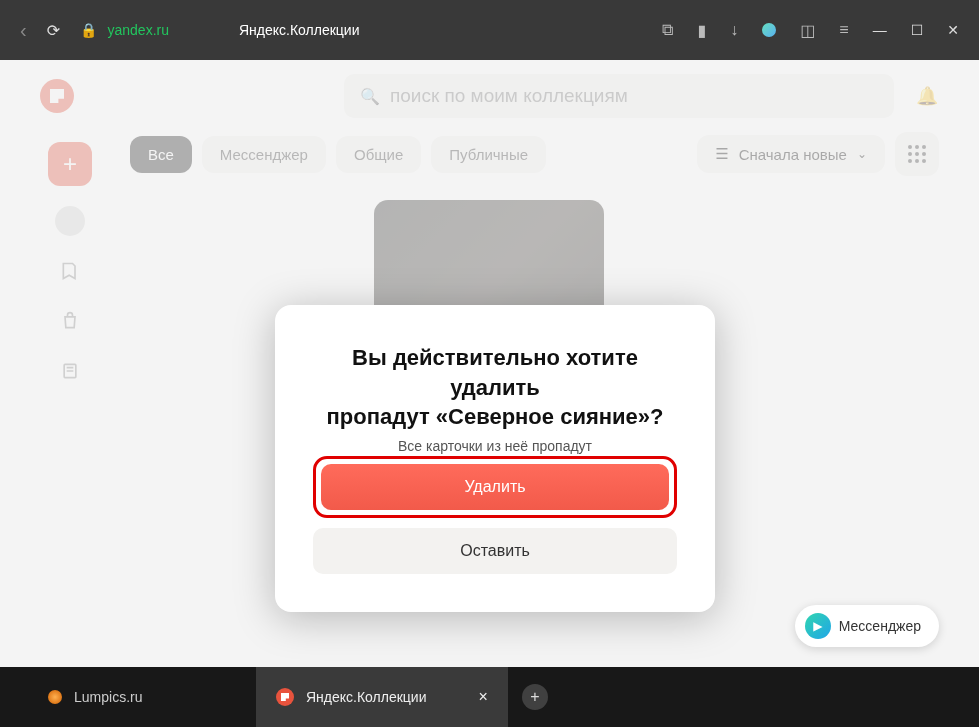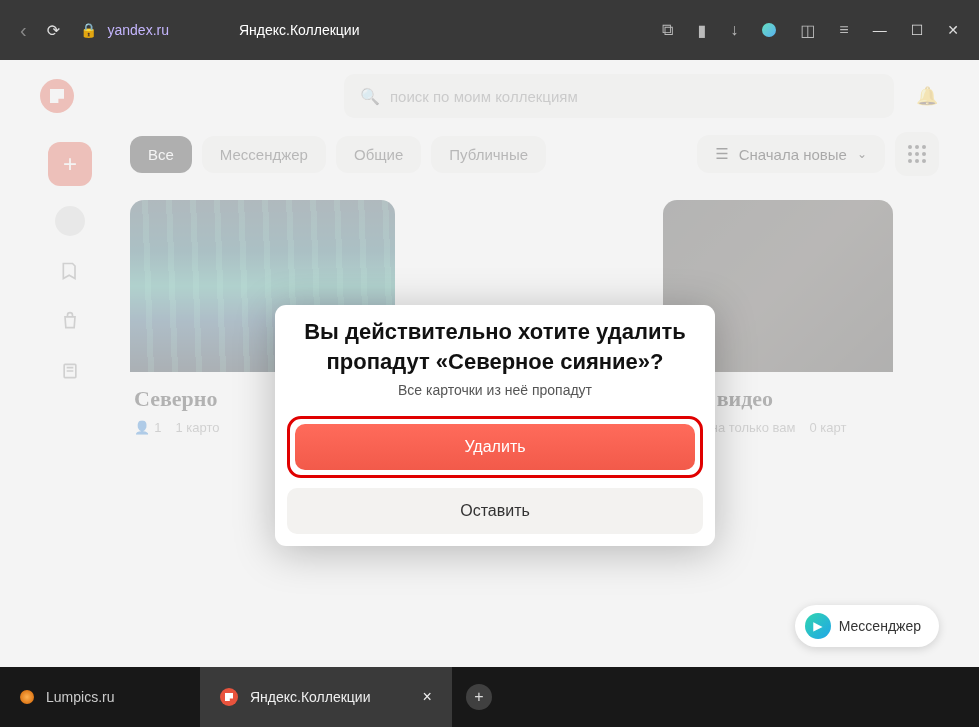--- a/index.html
+++ b/index.html
@@ -3,37 +3,37 @@
 <meta charset="utf-8">
 <style>
 * { margin: 0; padding: 0; box-sizing: border-box; font-family: Arial, sans-serif; }
 body { width: 979px; height: 727px; background: #fff; overflow: hidden; position: relative; }
 
 
 .browser-bar { height: 60px; background: #393939; display: flex; align-items: center; padding: 0 20px; gap: 20px; position: relative; }
 .nav-arrow { color: #888; font-size: 20px; }
 .refresh { color: #ddd; font-size: 16px; }
 .lock { color: #999; font-size: 14px; }
-.url { color: #c4b5fd; font-size: 14px; margin-left: -10px; }
+.url { color: #22c55e; font-size: 14px; margin-left: -10px; }
 .page-title { color: #fff; font-size: 14px; margin-left: 50px; }
 .chrome-right { position: absolute; right: 20px; display: flex; gap: 24px; align-items: center; }
 .chrome-icon { color: #bbb; font-size: 16px; }
 .circle-indicator { width: 14px; height: 14px; border-radius: 50%; background: linear-gradient(135deg, #66e0c0, #5ab0f0); }
 .win-btn { color: #ddd; font-size: 14px; }
 
 
 .content { position: relative; height: 607px; background: #fff; }
 .dim-overlay { position: absolute; inset: 0; background: rgba(240,240,240,0.7); z-index: 5; }
 
 
 .header { height: 72px; display: flex; align-items: center; padding: 0 40px; gap: 20px; }
 .logo { width: 34px; height: 34px; border-radius: 50%; background: #e8533d; position: relative; display: flex; align-items: center; justify-content: center; }
 .logo::after { content: ''; width: 14px; height: 14px; background: #fff; clip-path: polygon(0 0, 100% 0, 100% 70%, 60% 70%, 60% 100%, 0 100%); }
 .search-bar { flex: 1; max-width: 550px; margin: 0 auto; height: 44px; background: #f1f1ef; border-radius: 10px; display: flex; align-items: center; padding: 0 16px; margin-left: 250px; }
-.search-bar input { background: none; border: none; outline: none; font-size: 15px; color: #888; width: 100%; margin-left: 10px; }
+.search-bar input { background: none; border: none; outline: none; font-size: 19px; color: #888; width: 100%; margin-left: 10px; }
 .search-icon { color: #999; font-size: 16px; }
 .bell { color: #333; font-size: 18px; margin-left: auto; }
 
 
 .body { display: flex; padding: 0 40px; gap: 30px; }
 .sidebar-col { width: 60px; display: flex; flex-direction: column; gap: 20px; align-items: center; padding-top: 10px; }
 .add-btn { width: 44px; height: 44px; border-radius: 12px; background: #e8533d; color: #fff; font-size: 24px; display: flex; align-items: center; justify-content: center; }
 .sb-icon { width: 30px; height: 30px; display: flex; align-items: center; justify-content: center; color: #888; font-size: 18px; }
 .avatar-icon { width: 30px; height: 30px; border-radius: 50%; background: #d8d8d6; }
 
@@ -52,36 +52,36 @@
 .card-img { height: 172px; background: #222; }
 .card-img.aurora { background: linear-gradient(180deg, #1b3a4a 0%, #0c5260 30%, #1d8a7d 50%, #164a6b 70%, #0b1c2a 100%); position: relative; }
 .card-img.aurora::before { content: ''; position: absolute; inset: 0; background: repeating-linear-gradient(88deg, transparent 0 18px, rgba(120,255,200,0.15) 18px 24px); }
 .card-img.darklow { background: linear-gradient(135deg, #2a2a28 0%, #3a3530 50%, #1f1d1a 100%); }
 .card-body { padding: 14px 4px; background: #fff; }
 .card-title { font-size: 22px; font-weight: bold; color: #222; font-family: Georgia, serif; margin-bottom: 8px; }
 .card-meta { display: flex; gap: 14px; font-size: 13px; color: #888; }
 .card-meta span { display: inline-flex; align-items: center; gap: 4px; }
 
 
-.modal { position: absolute; left: 275px; top: 245px; width: 440px; background: #fff; border-radius: 11px; box-shadow: 0 6px 40px rgba(0,0,0,0.25); z-index: 10; padding: 12px; text-align: center; }
+.modal { position: absolute; left: 275px; top: 245px; width: 440px; background: #fff; border-radius: 16px; box-shadow: 0 6px 40px rgba(0,0,0,0.25); z-index: 10; padding: 38px; text-align: center; }
 .modal-title { font-family: Georgia, serif; font-size: 22px; font-weight: bold; color: #111; line-height: 1.35; }
-.modal-sub { font-size: 14px; color: #555; margin-top: 6px; margin-bottom: 18px; }
+.modal-sub { font-size: 14px; color: #555; margin-top: 6px; margin-bottom: 2px; }
 .modal-btn { display: block; width: 100%; padding: 14px; border-radius: 10px; font-size: 16px; border: none; cursor: pointer; }
 .modal-btn.delete { background: linear-gradient(180deg, #ff6b5b, #f25a4a); color: #fff; }
 .highlight-box { border: 3px solid #e00000; border-radius: 14px; padding: 5px; margin-bottom: 10px; }
 .modal-btn.keep { background: #f3f2f0; color: #333; }
 
 
 .messenger { position: absolute; right: 40px; bottom: 20px; background: #fff; border-radius: 24px; padding: 8px 18px 8px 10px; display: flex; align-items: center; gap: 8px; box-shadow: 0 2px 10px rgba(0,0,0,0.15); z-index: 6; }
 .messenger-icon { width: 26px; height: 26px; border-radius: 50%; background: linear-gradient(135deg, #30d5b0, #20a5e8); display: flex; align-items: center; justify-content: center; color: #fff; font-size: 12px; }
 .messenger span { font-size: 14px; color: #333; }
 
 
 .taskbar { height: 60px; background: #181818; display: flex; align-items: center; }
-.task-tab { height: 100%; display: flex; align-items: center; gap: 12px; padding: 0 20px; font-size: 14px; color: #ccc; min-width: 200px; }
+.task-tab { height: 100%; display: flex; align-items: center; gap: 12px; padding: 0 20px; font-size: 14px; color: #ccc; min-width: 200px; margin-left: 28px; }
 .task-tab.active { background: #3a3a3a; color: #eee; }
 .tab-icon.orange { width: 14px; height: 14px; border-radius: 50%; background: radial-gradient(circle, #ffb050, #d06000); }
 .tab-icon.logo-sm { width: 18px; height: 18px; border-radius: 50%; background: #e8533d; position: relative; display: flex; align-items: center; justify-content: center; }
 .tab-icon.logo-sm::after { content: ''; width: 8px; height: 8px; background: #fff; clip-path: polygon(0 0, 100% 0, 100% 70%, 60% 70%, 60% 100%, 0 100%); }
 .tab-close { margin-left: 40px; font-size: 16px; }
 .new-tab { width: 26px; height: 26px; border-radius: 50%; background: #404040; color: #ddd; display: flex; align-items: center; justify-content: center; margin-left: 14px; font-size: 16px; }
 </style>
 </head>
 <body>
 
@@ -156,30 +156,20 @@
               <span></span>
               <span></span>
               <span></span>
               <span></span>
               <span></span>
             </div>
         </div>
       </div>
 
       <div class="cards">
-        <div class="card">
-          <div class="card-img aurora"></div>
-          <div class="card-body">
-            <div class="card-title">Северно</div>
-            <div class="card-meta">
-              <span>👤 <span>1</span></span>
-              <span>1 карто</span>
-            </div>
-          </div>
-        </div>
 
         <div class="card" style="width:220px; visibility:hidden;">
           <div class="card-img"></div>
         </div>
 
         <div class="card" style="width:230px;">
           <div class="card-img darklow"></div>
           <div class="card-body">
             <div class="card-title">Мои видео</div>
             <div class="card-meta">

